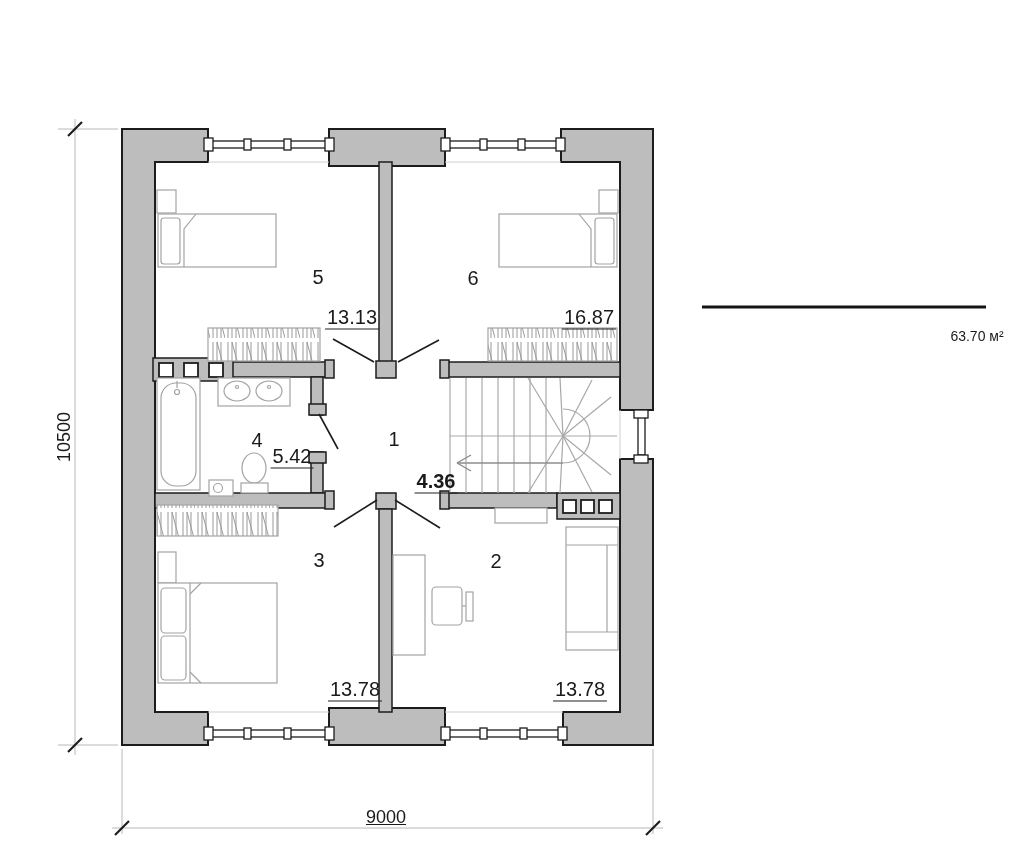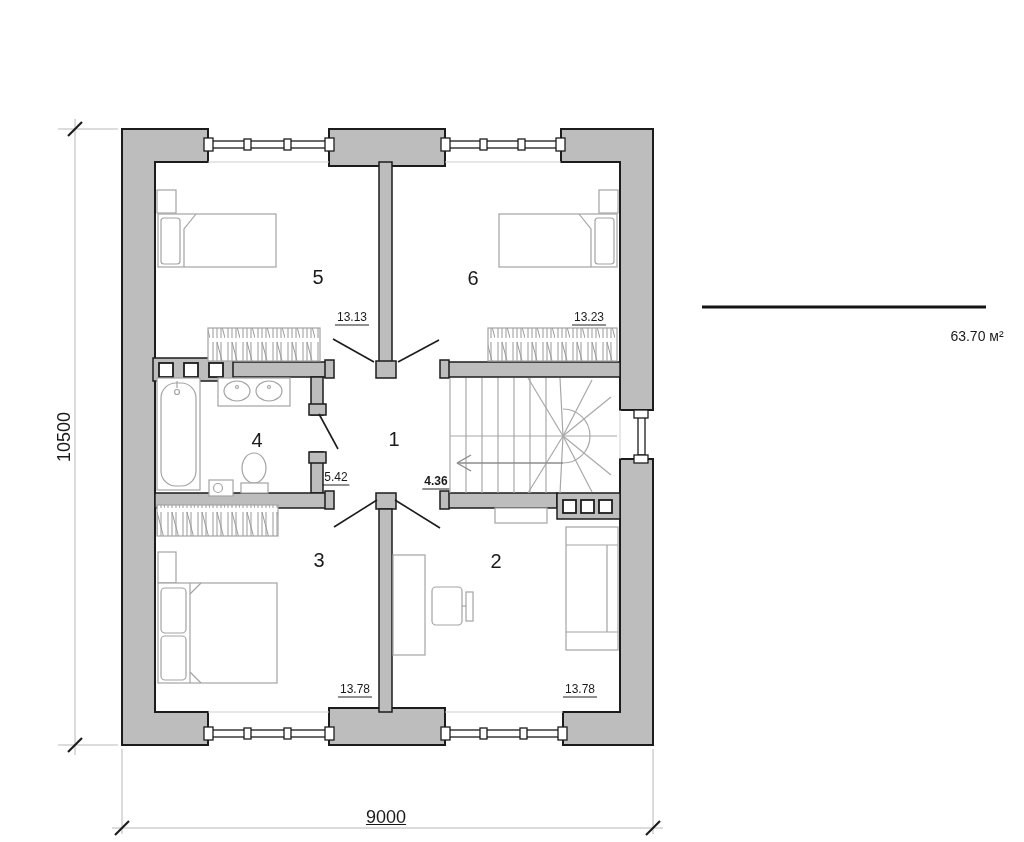--- a/index.html
+++ b/index.html
@@ -2,21 +2,21 @@
 <html><head>
 <meta charset="utf-8">
 <style>
   html,body{margin:0;padding:0;background:#fff;}
   .canvas{position:relative;width:1024px;height:842px;background:#fff;overflow:hidden;
           font-family:"Liberation Sans",sans-serif;color:#1a1a1a;}
   .canvas svg{position:absolute;left:0;top:0;}
   .labels span{position:absolute;white-space:nowrap;line-height:1;
                transform:translate(-50%,-50%);}
   .room-number{font-size:20px;}
-  .area-label{font-size:12px;border-bottom:1.3px solid #222;padding:0 2px 2px;}
+  .area-label{font-size:20px;border-bottom:1.3px solid #222;padding:0 2px 2px;}
   .dim-label{font-size:18px;}
   .dim-label.vert{transform:translate(-50%,-50%) rotate(-90deg);}
   .total-area{font-size:14px;transform:translate(-100%,-50%);}
 </style>
 </head>
 <body>
 
 <div class="canvas">
 <svg width="1024" height="842" viewBox="0 0 1024 842">
   <defs>
@@ -221,27 +221,27 @@
   </g>
 
   <line x1="702" y1="307" x2="986" y2="307" stroke="#141414" stroke-width="3"></line>
 </svg>
 
 <div class="labels">
   <span class="room-number" style="left:318px;top:277px;">5</span>
   <span class="area-label" style="left:352px;top:318px;">13.13</span>
 
   <span class="room-number" style="left:473px;top:278px;">6</span>
-  <span class="area-label" style="left:589px;top:318px;">13.23</span>
+  <span class="area-label" style="left:589px;top:318px;">16.87</span>
 
   <span class="room-number" style="left:394px;top:439px;">1</span>
   <span class="area-label" style="left:436px;top:482px;font-weight:bold;">4.36</span>
 
   <span class="room-number" style="left:257px;top:440px;">4</span>
-  <span class="area-label" style="left:292px;top:478px;margin-left:44px;">5.42</span>
+  <span class="area-label" style="left:292px;top:457px;">5.42</span>
 
   <span class="room-number" style="left:319px;top:560px;">3</span>
   <span class="area-label" style="left:355px;top:690px;">13.78</span>
 
   <span class="room-number" style="left:496px;top:561px;">2</span>
   <span class="area-label" style="left:580px;top:690px;">13.78</span>
 
   <span class="dim-label vert" style="left:64px;top:437px;">10500</span>
   <span class="dim-label" style="left:386px;top:817px;text-decoration:underline;">9000</span>
 

